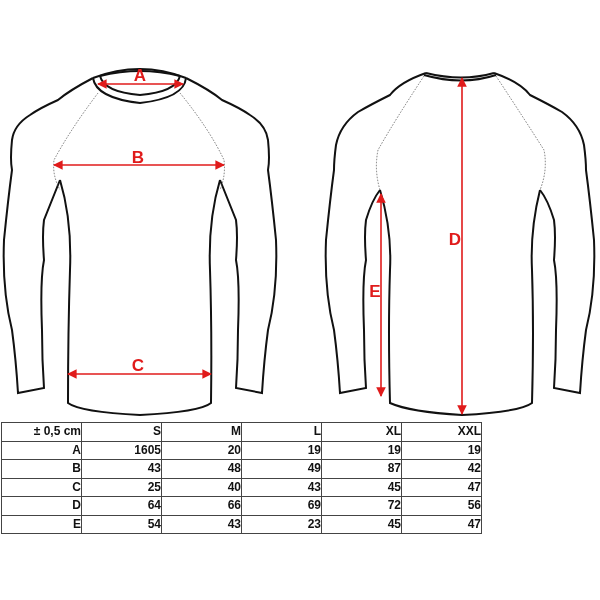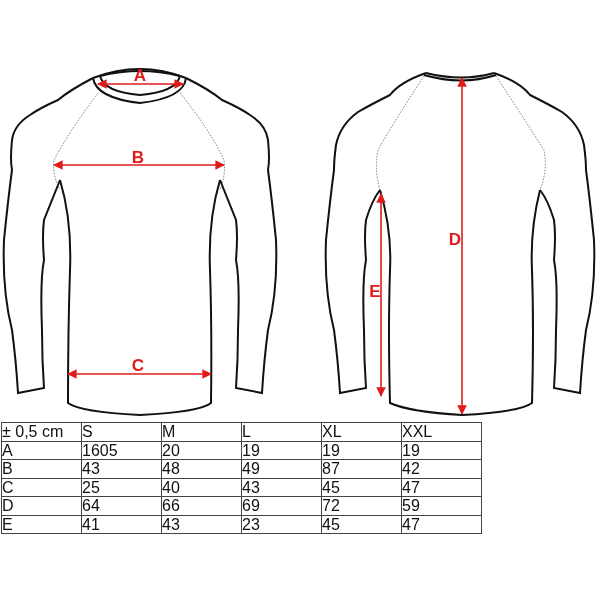--- a/index.html
+++ b/index.html
@@ -1,20 +1,20 @@
 <!DOCTYPE html>
 <html><head>
 <meta charset="utf-8">
 <style>
   html, body { margin:0; padding:0; background:#fff; }
   body { width:600px; height:600px; position:relative; overflow:hidden; font-family:"Liberation Sans", sans-serif; }
   svg.shirts { position:absolute; left:0; top:0; width:600px; height:420px; }
   .lbl { font-family:"Liberation Sans", sans-serif; font-weight:bold; fill:#e01b1b; font-size:17px; }
   table.size-table { position:absolute; left:1px; top:422px; border-collapse:collapse; }
-  table.size-table td { border:1px solid #444; width:79px; height:17.5px; padding:0; text-align:left; font-weight:normal; font-size:16px; color:#111; line-height:17px; }
+  table.size-table td { border:1px solid #444; width:79px; height:17.5px; padding:0; text-align:right; font-weight:bold; font-size:12px; color:#111; line-height:17px; }
 </style>
 </head>
 <body>
 
 <svg class="shirts" viewBox="0 0 600 420">
   <defs>
     <marker id="ah" viewBox="0 0 10 10" refX="9" refY="5" markerWidth="6" markerHeight="6" orient="auto-start-reverse">
       <path d="M0,0 L10,5 L0,10 z" fill="#e01b1b"></path>
     </marker>
   </defs>
@@ -94,24 +94,24 @@
     <td>43</td>
     <td>45</td>
     <td>47</td>
   </tr>
   <tr>
     <td>D</td>
     <td>64</td>
     <td>66</td>
     <td>69</td>
     <td>72</td>
-    <td>59</td>
+    <td>56</td>
   </tr>
   <tr>
     <td>E</td>
-    <td>41</td>
+    <td>54</td>
     <td>43</td>
     <td>23</td>
     <td>45</td>
     <td>47</td>
   </tr>
 </tbody>
   </table>
 
 </body></html>

